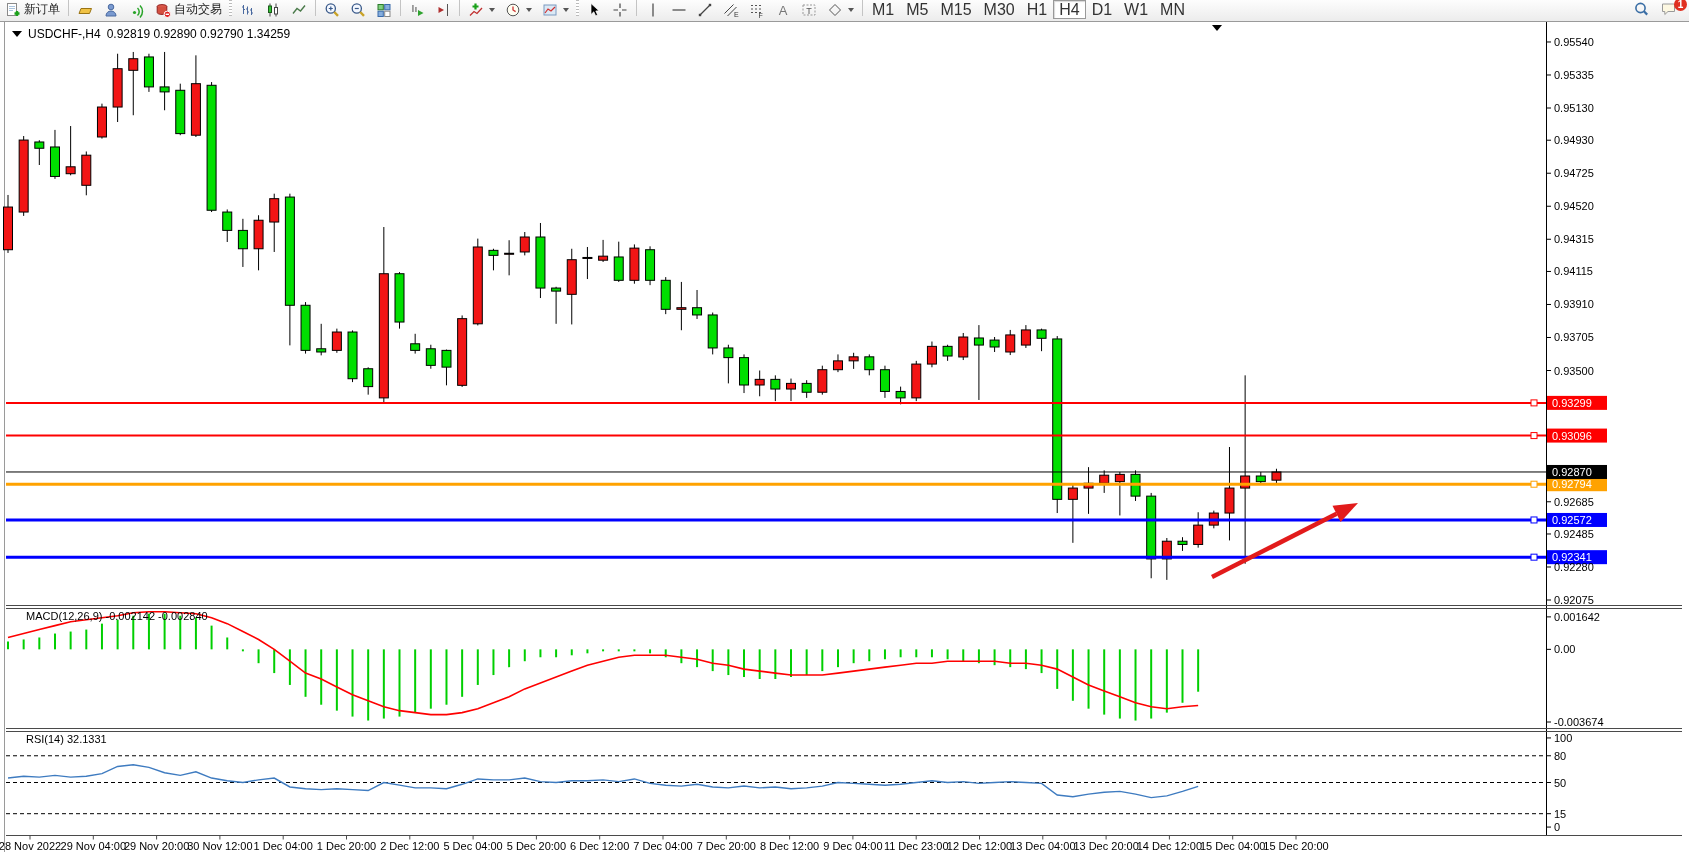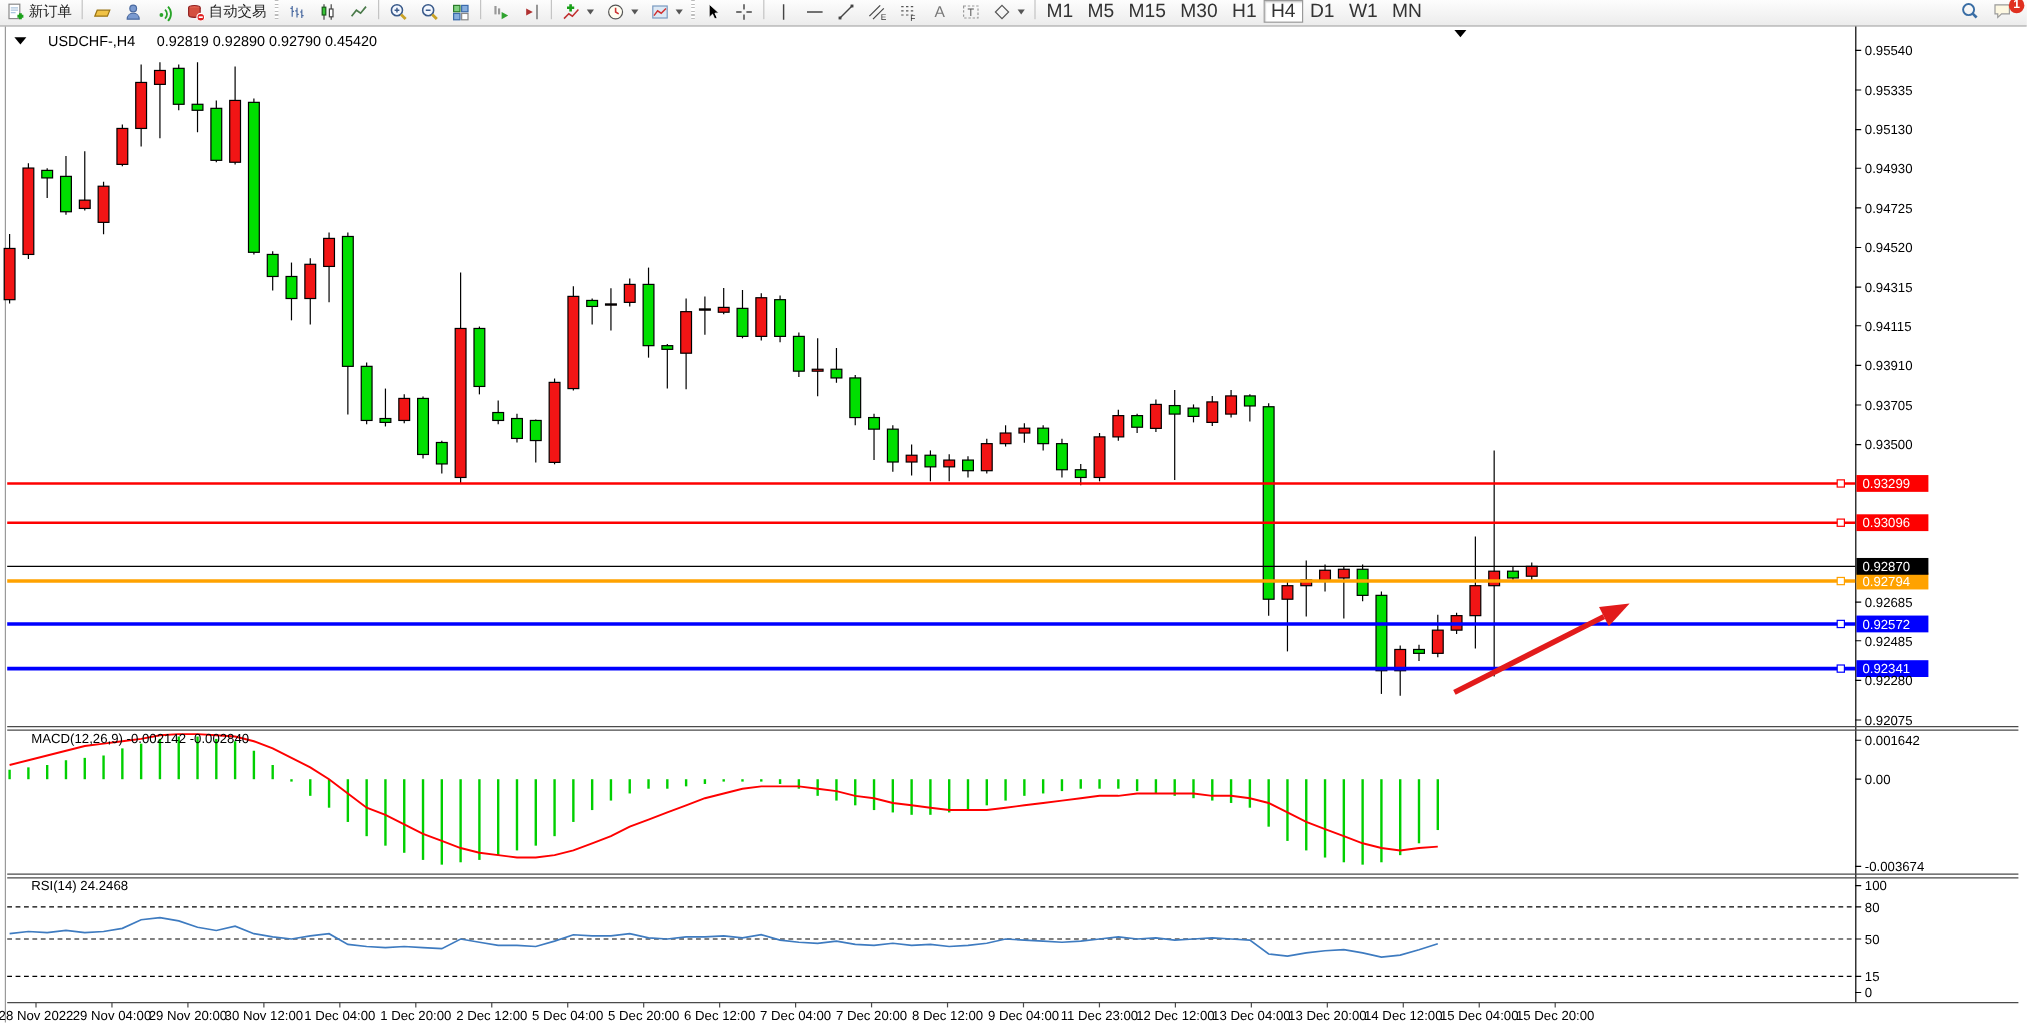--- a/index.html
+++ b/index.html
@@ -17,21 +17,21 @@
     border-top:4px solid #555;margin-left:2px;}
   .tfbtn{height:19px;min-width:26px;padding:0 5px;border:1px solid transparent;background:transparent;
     font-family:"Liberation Sans",sans-serif;font-size:16px;color:#333;}
   .tfbtn.active{background:#fff;border:1px solid #999;box-shadow:inset 1px 1px 1px #d8d8d8;}
   #tb-right{margin-left:auto;display:flex;align-items:center;padding-right:6px;}
   .chatwrap{position:relative;}
   #notif-badge{position:absolute;top:-3px;right:-5px;background:#e03020;color:#fff;border-radius:8px;
     min-width:13px;height:13px;line-height:13px;font-size:10px;text-align:center;font-weight:bold;}
   #chart-area{position:absolute;left:0;top:21px;width:1689px;height:838px;background:#fff;}
   #chart-canvas{position:absolute;left:0;top:0;}
-  #chart-title{position:absolute;left:12px;top:6px;font-size:12px;color:#000;display:flex;align-items:center;gap:18px;}
+  #chart-title{position:absolute;left:12px;top:6px;font-size:12px;color:#000;display:flex;align-items:center;gap:6px;}
   #chart-title .caret{width:0;height:0;border-left:5px solid transparent;border-right:5px solid transparent;
     border-top:6px solid #000;display:inline-block;}
   .sub-label{position:absolute;left:10px;font-size:11px;color:#000;background:transparent;padding-left:16px;}
   #macd-label{top:589px;}
   #rsi-label{top:712px;}
   text{font-family:"Liberation Sans",sans-serif;}
 </style>
 </head>
 <body>
 
@@ -662,17 +662,17 @@
       <text x="1232.7" y="829" font-size="11" fill="#000" text-anchor="middle">15 Dec 04:00</text>
       <line x1="1296" y1="814.5" x2="1296" y2="818.5" stroke="#4a4a4a" stroke-width="1"></line>
       <text x="1296" y="829" font-size="11" fill="#000" text-anchor="middle">15 Dec 20:00</text>
       <line x1="1212" y1="556" x2="1336.592717993581" y2="492.8502662224316" stroke="#e21b1b" stroke-width="4.5"></line>
       <polygon points="1358,482 1340.6615678269927,500.8779969748389 1332.523868160169,484.82253547002443" fill="#e21b1b"></polygon>
       <polygon points="1212,4 1222,4 1217,10" fill="#000"></polygon>
     </svg>
   <div id="chart-title">
     <span class="caret"></span>
     <span>USDCHF-,H4</span>
-    <span>0.92819 0.92890 0.92790 0.45420</span>
+    <span>0.92819 0.92890 0.92790 1.34259</span>
   </div>
   <div id="macd-label" class="sub-label">MACD(12,26,9) -0.002142 -0.002840</div>
-  <div id="rsi-label" class="sub-label">RSI(14) 24.2468</div>
+  <div id="rsi-label" class="sub-label">RSI(14) 32.1331</div>
 </div>
 
 </body></html>

